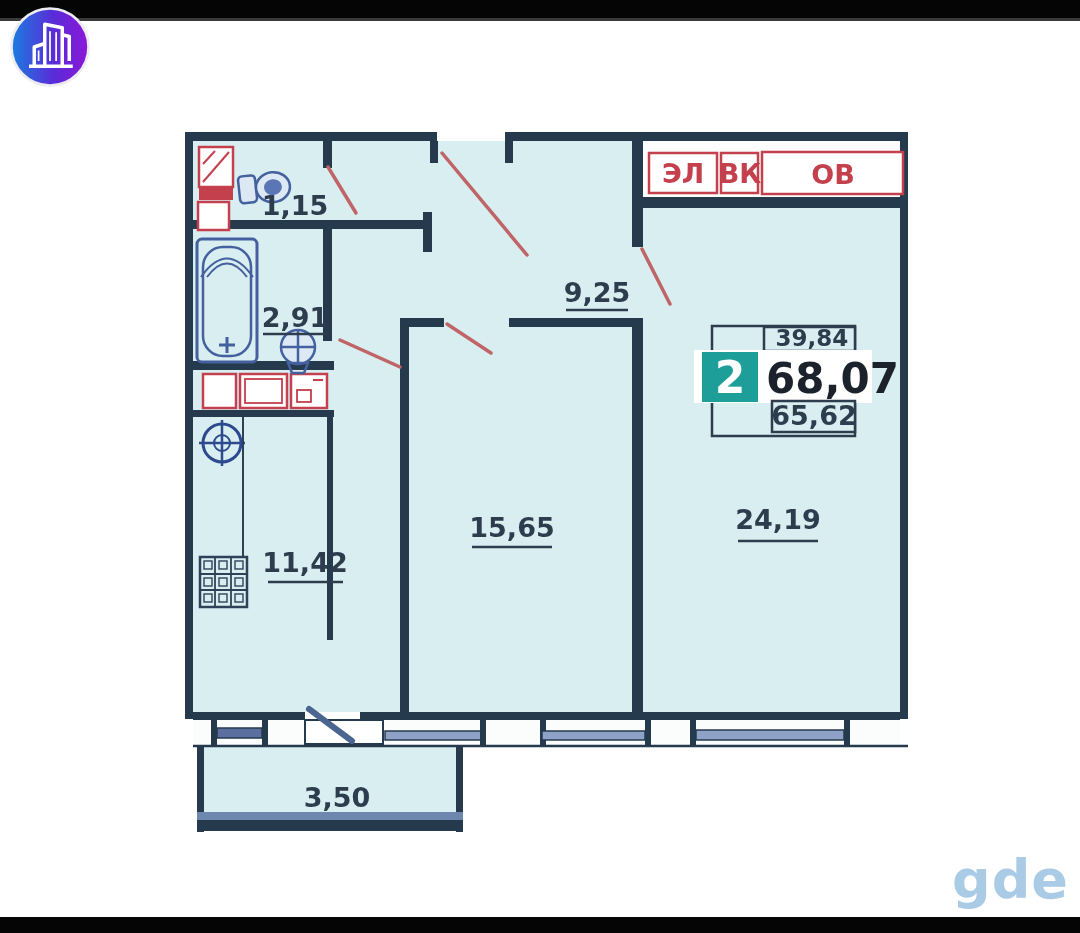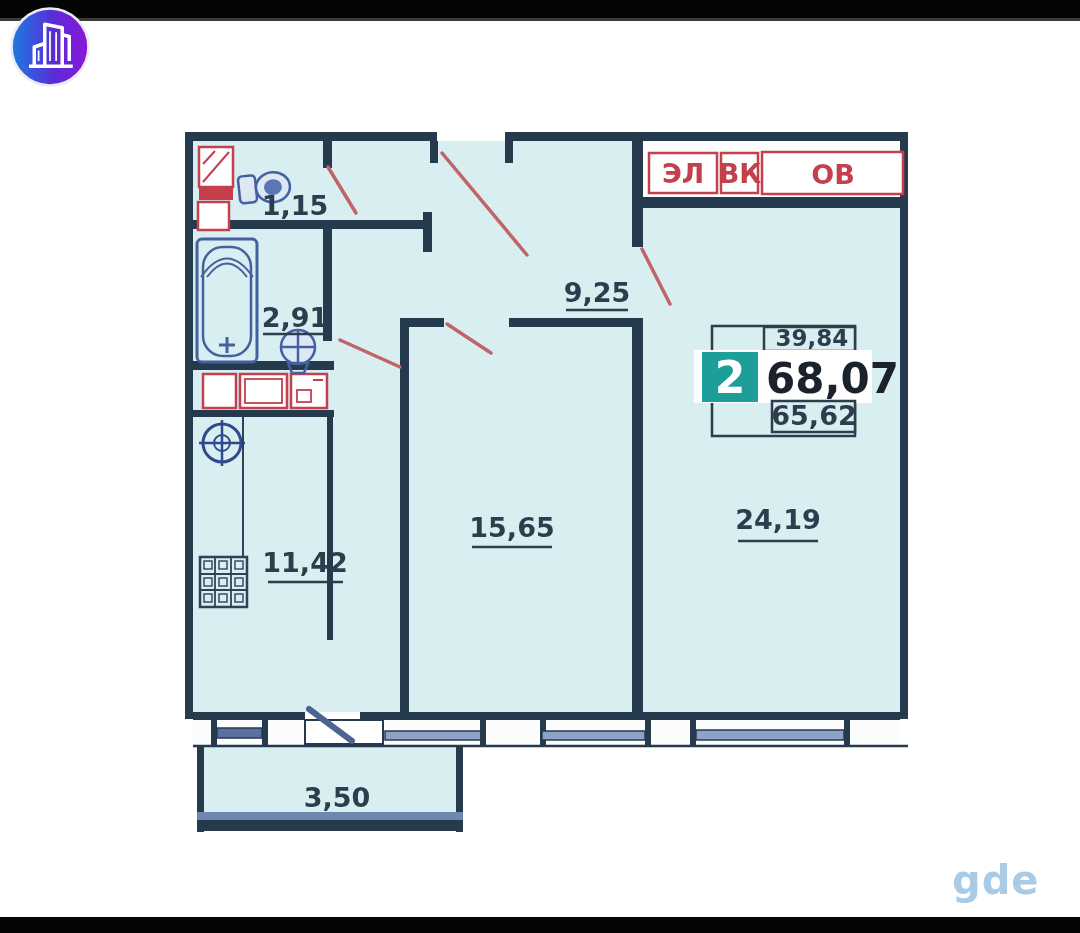--- a/index.html
+++ b/index.html
@@ -5,21 +5,21 @@
   html,body{margin:0;padding:0;}
   body{
     width:1080px;height:933px;position:relative;background:#ffffff;
     font-family:"DejaVu Sans","Liberation Sans",sans-serif;overflow:hidden;
   }
   .bar-top{position:absolute;left:0;top:0;width:1080px;height:18px;background:#050505;border-bottom:3px solid #3a3a3a;}
   .bar-bottom{position:absolute;left:0;top:917px;width:1080px;height:16px;background:#050505;}
   .logo{position:absolute;left:8px;top:5px;width:84px;height:84px;}
   .watermark{
     position:absolute;left:952px;top:845px;width:128px;height:70px;
-    font-size:40px;font-weight:700;color:#a9cbe6;line-height:70px;letter-spacing:1px;
+    font-size:54px;font-weight:700;color:#a9cbe6;line-height:70px;letter-spacing:1px;
   }
   .plan{position:absolute;left:180px;top:120px;width:740px;height:730px;}
   svg text{font-family:"DejaVu Sans","Liberation Sans",sans-serif;}
   .room-label{font-size:27px;font-weight:700;fill:#2e3d4d;}
   .ulabel{font-size:27px;font-weight:700;fill:#c4404d;}
   .wall{fill:#263a4d;}
   .redbox{fill:#ffffff;stroke:#c4404d;stroke-width:2.5;}
   .blue{stroke:#44609f;fill:none;}
   .swing{stroke:#c06468;stroke-width:3.5;stroke-linecap:round;}
   .under{stroke:#2e3d4d;stroke-width:2.5;}

